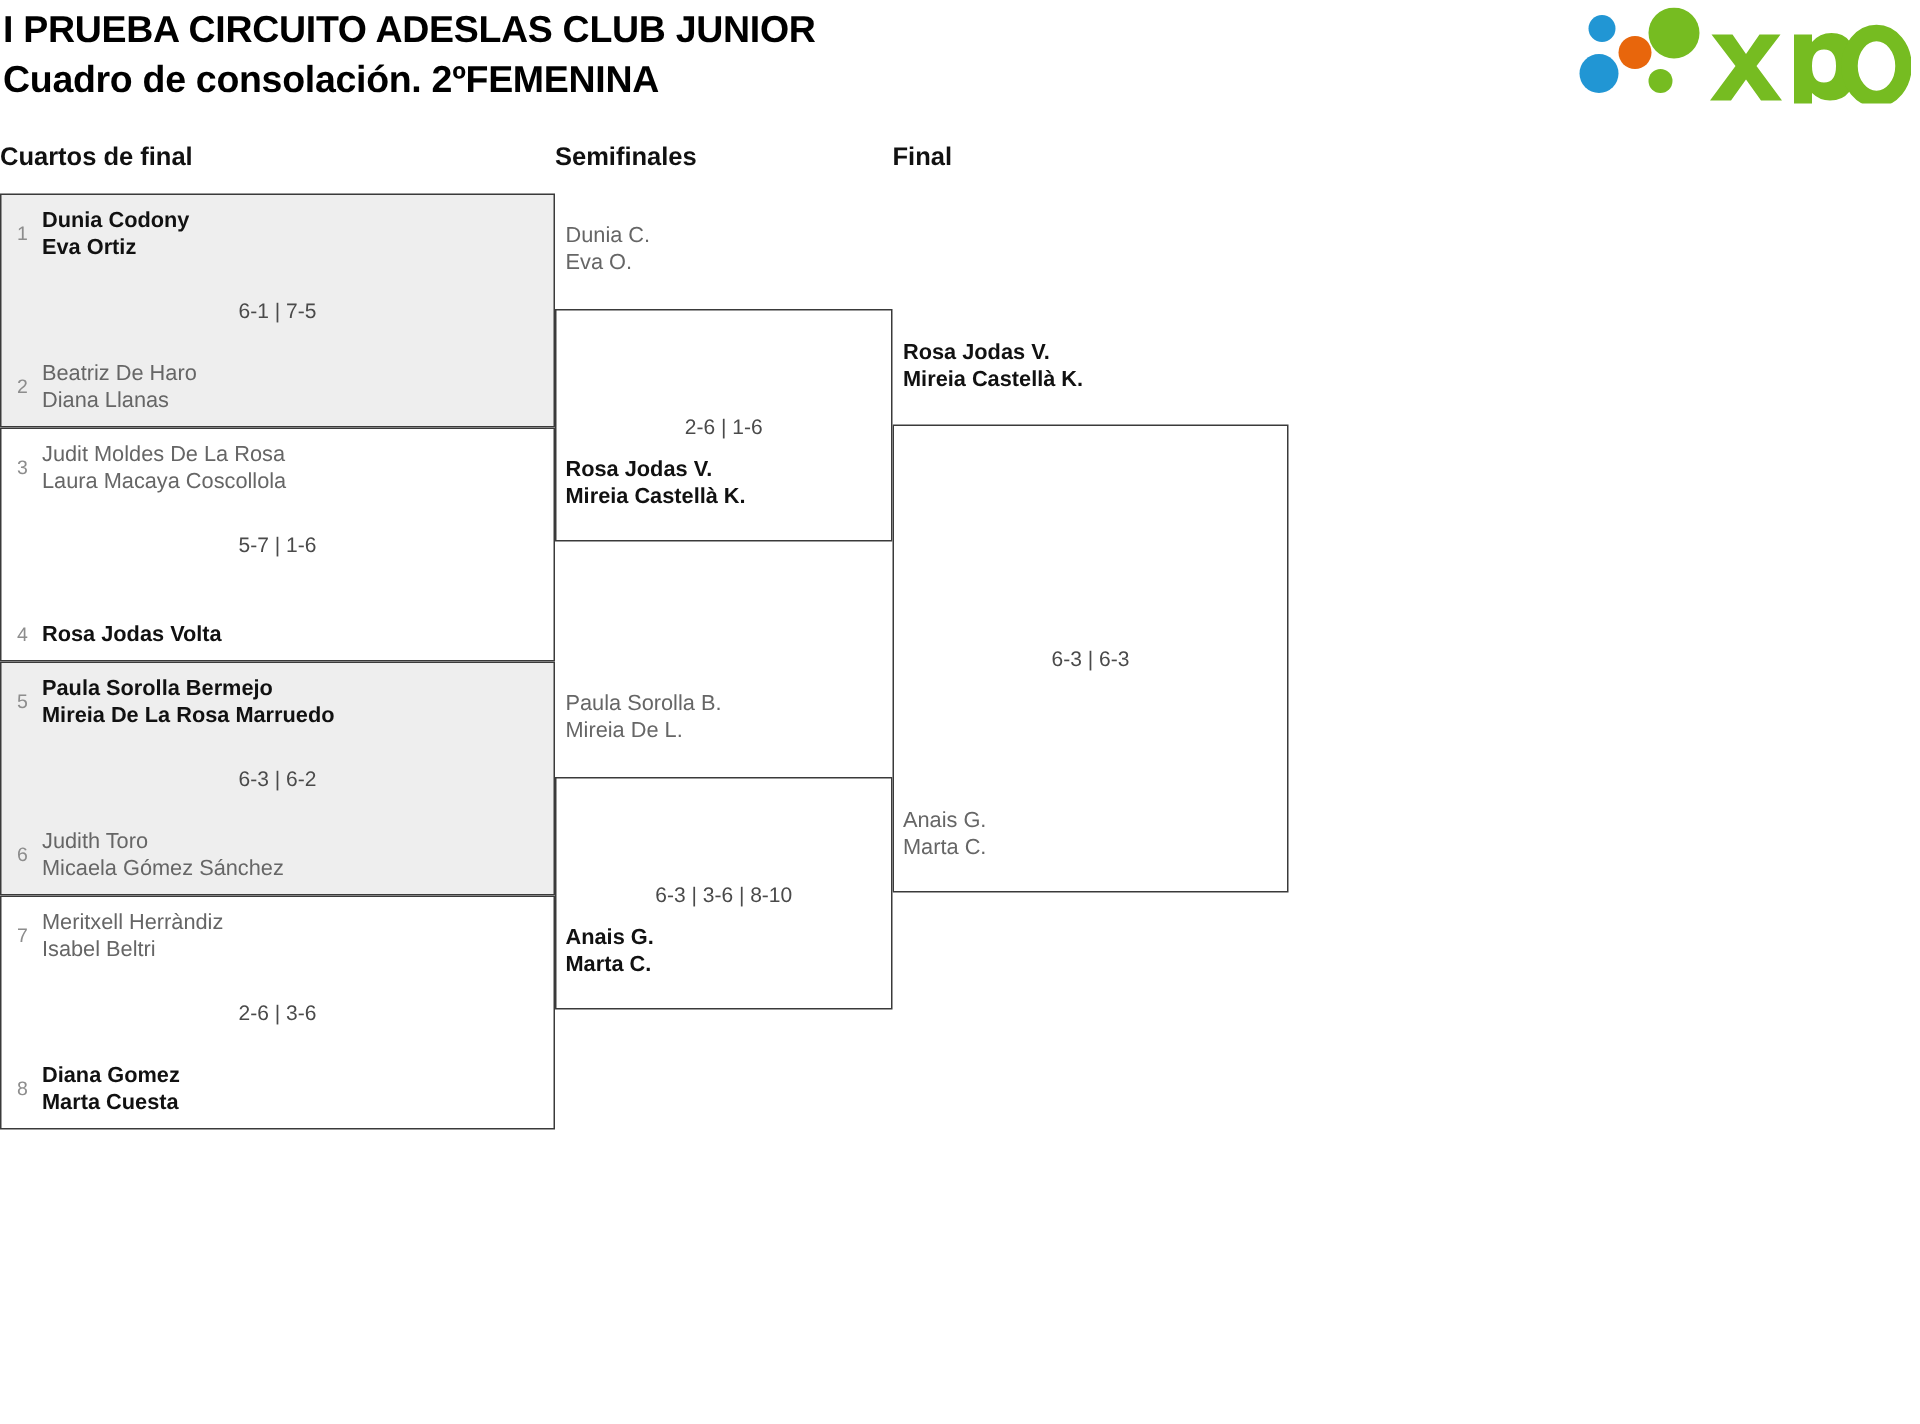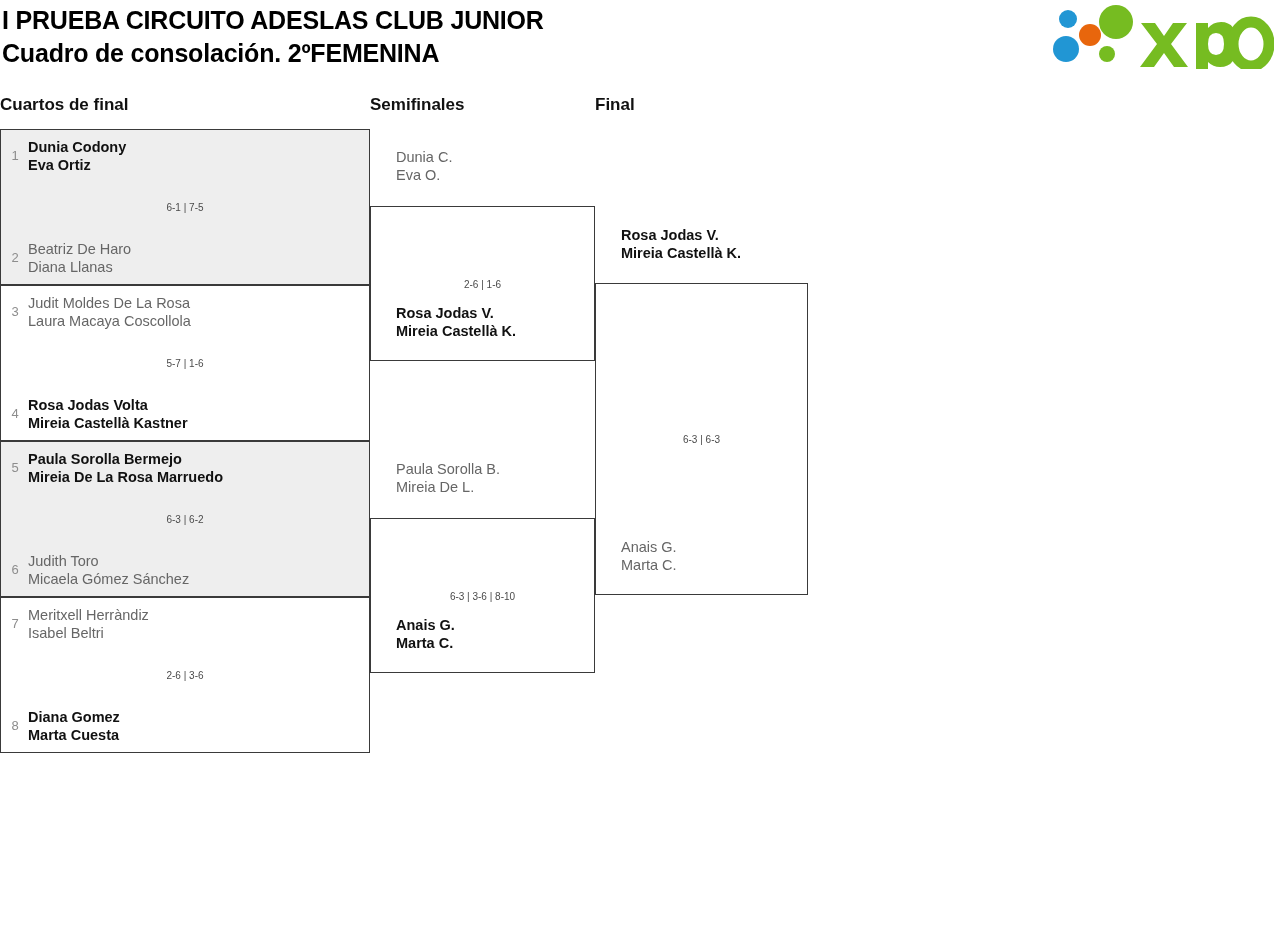--- a/index.html
+++ b/index.html
@@ -106,29 +106,29 @@
   .winner .player { font-weight: bold; color: #111111; }
   .loser  .player { font-weight: normal; color: #666666; }
 
   .score {
     position: absolute;
     left: 0;
     width: 100%;
     top: 50%;
     transform: translateY(-50%);
     text-align: center;
-    font-size: 10px;
+    font-size: 14px;
     color: #4a4a4a;
     white-space: nowrap;
   }
 
   
   .side-team {
     position: absolute;
-    padding-left: 26px;
+    padding-left: 7px;
     line-height: 18px;
   }
 </style>
 </head>
 <body>
 
 <div id="tournament-header">
   <div class="title-line">I PRUEBA CIRCUITO ADESLAS CLUB JUNIOR</div>
   <div class="title-line">Cuadro de consolación. 2ºFEMENINA</div>
 </div>
@@ -173,21 +173,20 @@
   <div class="match-box" style="left:0px; top:285px; width:370px; height:156px;">
     <div class="team top loser">
       <span class="seed">3</span>
       <span class="player">Judit Moldes De La Rosa</span>
       <span class="player">Laura Macaya Coscollola</span>
     </div>
     <div class="score">5-7 | 1-6</div>
     <div class="team bottom winner">
       <span class="seed">4</span>
       <span class="player">Rosa Jodas Volta</span>
-      <span class="player">Mireia Castellà Kastner</span>
     </div>
   </div>
 
   <div class="match-box shaded" style="left:0px; top:441px; width:370px; height:156px;">
     <div class="team top winner">
       <span class="seed">5</span>
       <span class="player">Paula Sorolla Bermejo</span>
       <span class="player">Mireia De La Rosa Marruedo</span>
     </div>
     <div class="score">6-3 | 6-2</div>
@@ -238,21 +237,21 @@
   <div class="side-team winner" style="left:370px; top:616px; width:225px;">
     <span class="player">Anais G.</span>
     <span class="player">Marta C.</span>
   </div>
 
   <div class="side-team winner" style="left:595px; top:226px; width:225px;">
     <span class="player">Rosa Jodas V.</span>
     <span class="player">Mireia Castellà K.</span>
   </div>
 
-  <div class="match-box" style="left:595px; top:283px; width:213px; height:312px;">
+  <div class="match-box" style="left:595px; top:283px; width:264px; height:312px;">
     <div class="score">6-3 | 6-3</div>
   </div>
 
   <div class="side-team loser" style="left:595px; top:538px; width:225px;">
     <span class="player">Anais G.</span>
     <span class="player">Marta C.</span>
   </div>
 
 </div>
 

